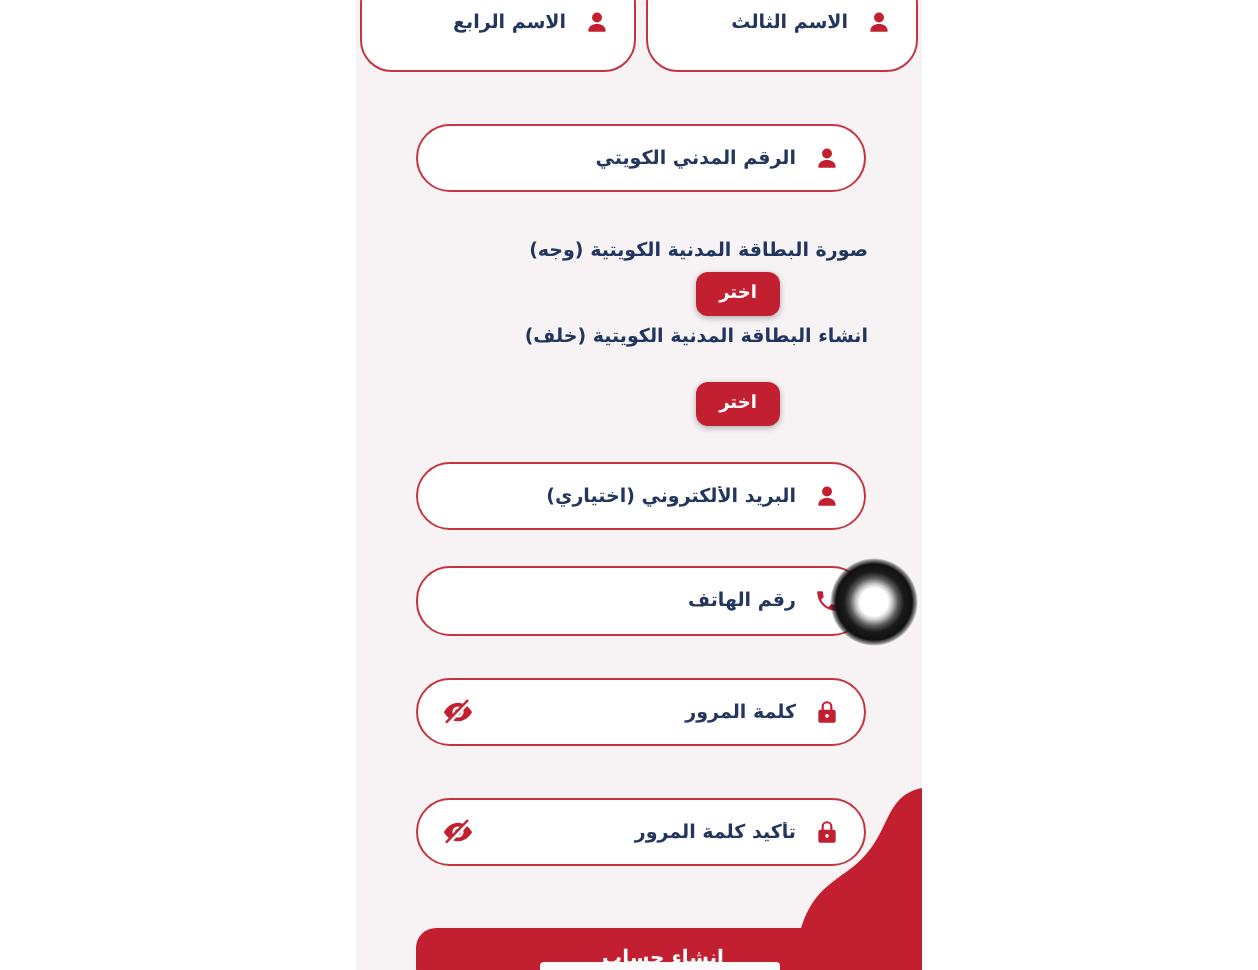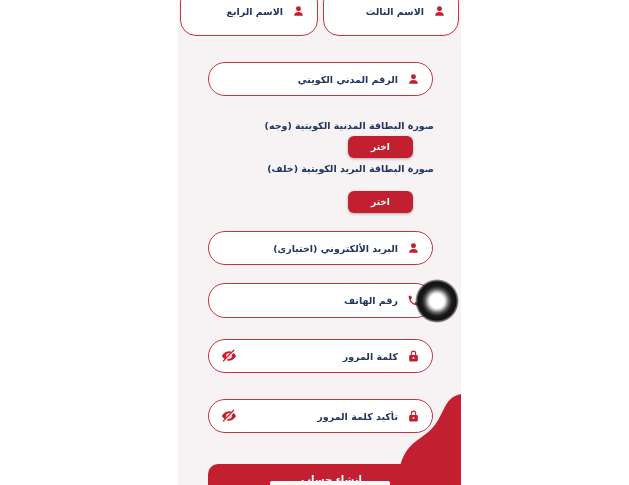--- a/index.html
+++ b/index.html
@@ -40,21 +40,21 @@
     display: inline-flex; align-items: center; cursor: pointer; flex: 0 0 auto;
   }
   .field-top { top: -14px; height: 50px; border-radius: 16px; }
   .section-label {
     position: absolute; right: 27px;
     direction: rtl; text-align: right;
     color: #21365f; font-size: 9.5px; font-weight: bold;
     white-space: nowrap;
   }
   .choose-btn {
-    position: absolute; left: 170px; width: 65px; height: 22px;
+    position: absolute; left: 170px; width: 42px; height: 22px;
     background: #c22030; color: #ffffff;
     border: none; border-radius: 6px;
     font-family: "DejaVu Sans", sans-serif;
     font-size: 9px; font-weight: bold;
     box-shadow: 0 1px 3px rgba(0,0,0,0.3);
     cursor: pointer;
   }
   .wave { position: absolute; left: 205px; top: 388px; width: 78px; height: 97px; }
   .create-btn {
     position: absolute; left: 30px; top: 464px; width: 247px; height: 30px;
@@ -108,21 +108,21 @@
           <circle cx="12" cy="7" r="4.6"></circle>
           <path d="M12 13c-4.4 0-8 2.2-8 6.3 0 .5.2.7.8.7h14.4c.6 0 .8-.2.8-.7 0-4.1-3.6-6.3-8-6.3z"></path>
         </svg>
     </span>
     <input type="text" placeholder="الرقم المدني الكويتي" style="">
   </div>
 
   <div class="section-label" style="top:107px;margin-top:13px;">صورة البطاقة المدنية الكويتية (وجه)</div>
   <button class="choose-btn" style="top:136px;">اختر</button>
 
-  <div class="section-label" style="top:163px;">صورة البطاقة البريد الكويتية (خلف)</div>
+  <div class="section-label" style="top:163px;">انشاء البطاقة المدنية الكويتية (خلف)</div>
   <button class="choose-btn" style="top:191px;">اختر</button>
 
   <div class="field" style="left:30px; top:231px; width:225px; height:34px;">
     <span class="icon">
       <svg viewBox="0 0 24 24" width="13" height="13" fill="#c22030">
           <circle cx="12" cy="7" r="4.6"></circle>
           <path d="M12 13c-4.4 0-8 2.2-8 6.3 0 .5.2.7.8.7h14.4c.6 0 .8-.2.8-.7 0-4.1-3.6-6.3-8-6.3z"></path>
         </svg>
     </span>
     <input type="text" placeholder="البريد الألكتروني (اختياري)" style="">

